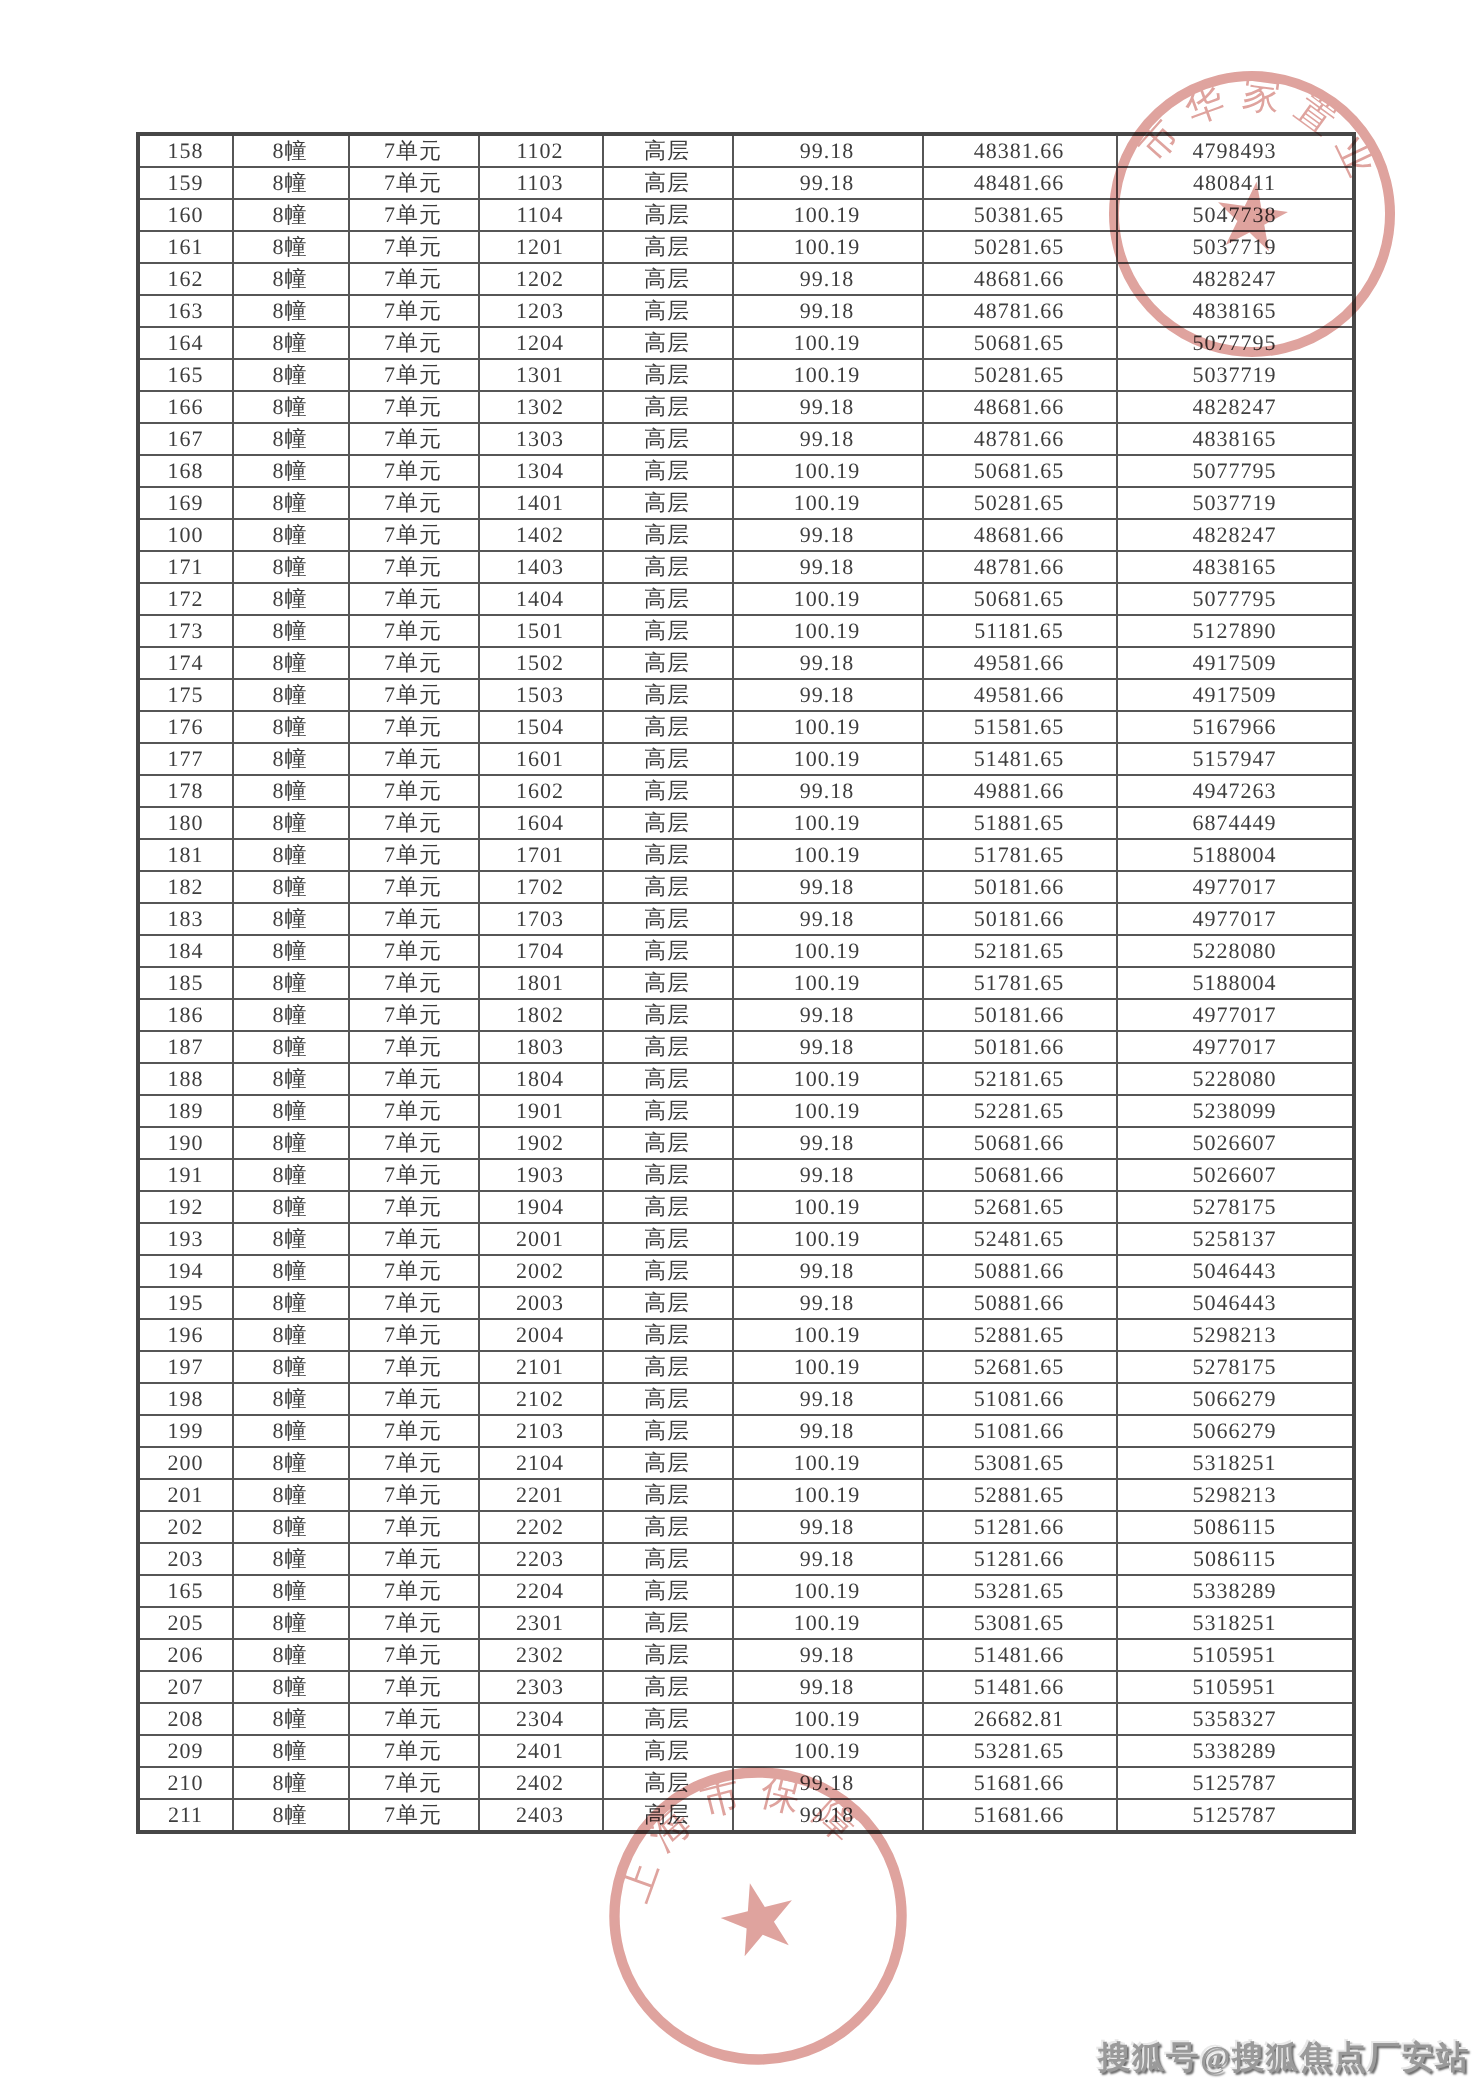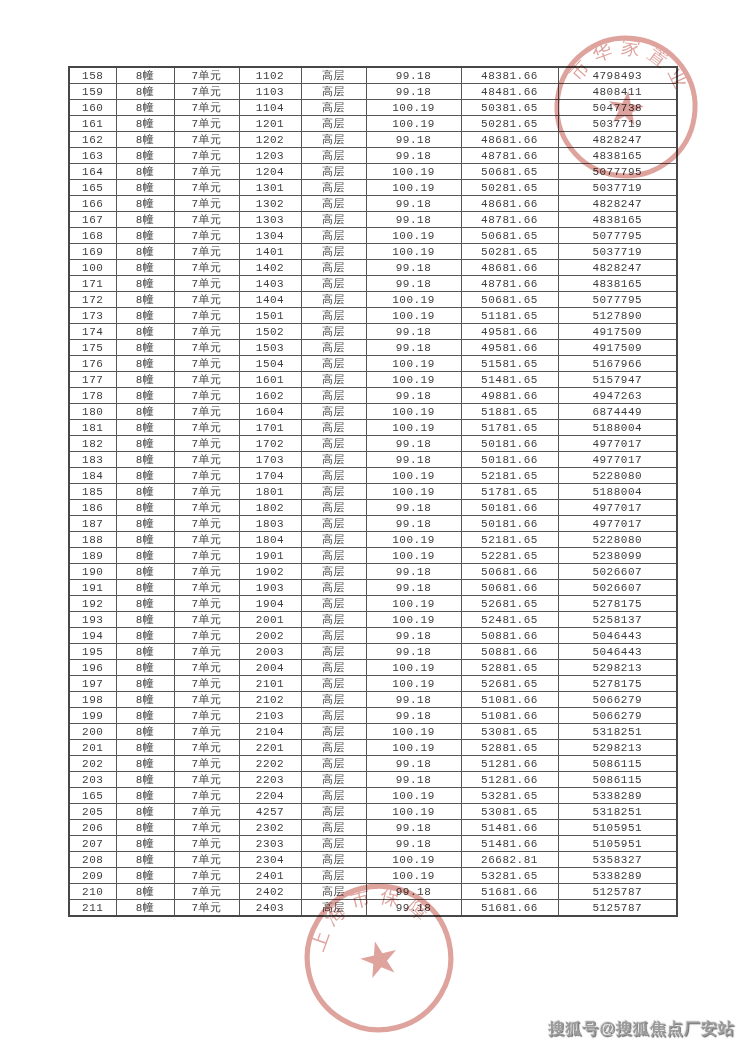--- a/index.html
+++ b/index.html
@@ -8,42 +8,42 @@
     width:740px;height:1046px;
     background:#ffffff;
     overflow:hidden;
     font-family:"Liberation Serif","DejaVu Serif",serif;
   }
   .price-table{
     position:absolute;left:68px;top:66px;
     width:608px;height:784px;
     border-collapse:collapse;table-layout:fixed;
     border:2px solid #474747;
-    font-family:Liberation Mono, monospace;
+    font-family:Liberation Serif, serif;
     font-size:11px;color:#3d3d3d;
   }
   .price-table td{
     border:1px solid #565656;
     text-align:center;vertical-align:middle;
     padding:0;overflow:hidden;white-space:nowrap;
     letter-spacing:0.5px;
   }
   .stamp{
     position:absolute;
     color:#c4574e;
     opacity:0.55;
     mix-blend-mode:multiply;
     pointer-events:none;
   }
   .stamp-top{left:551px;top:32px;width:150px;height:150px;transform:rotate(8deg);}
   .stamp-bottom{left:301px;top:880px;width:156px;height:156px;transform:rotate(-14deg);}
   .stamp text{font-family:"Liberation Serif","DejaVu Serif",serif;}
   .watermark{
     position:absolute;right:5px;bottom:6px;
-    font-family:Liberation Sans, sans-serif;
+    font-family:Liberation Serif, serif;
     font-weight:bold;font-size:16px;letter-spacing:1px;
     color:#9a9a9a;
     text-shadow:-1px -1px 0 #e9e9e9, 1px 1px 1px #6b6b6b;
   }
 </style>
 </head>
 <body>
 
 <div class="page">
 
@@ -516,21 +516,21 @@
           <td>2204</td>
           <td>高层</td>
           <td>100.19</td>
           <td>53281.65</td>
           <td>5338289</td>
         </tr>
         <tr>
           <td>205</td>
           <td>8幢</td>
           <td>7单元</td>
-          <td>4257</td>
+          <td>2301</td>
           <td>高层</td>
           <td>100.19</td>
           <td>53081.65</td>
           <td>5318251</td>
         </tr>
         <tr>
           <td>206</td>
           <td>8幢</td>
           <td>7单元</td>
           <td>2302</td>

